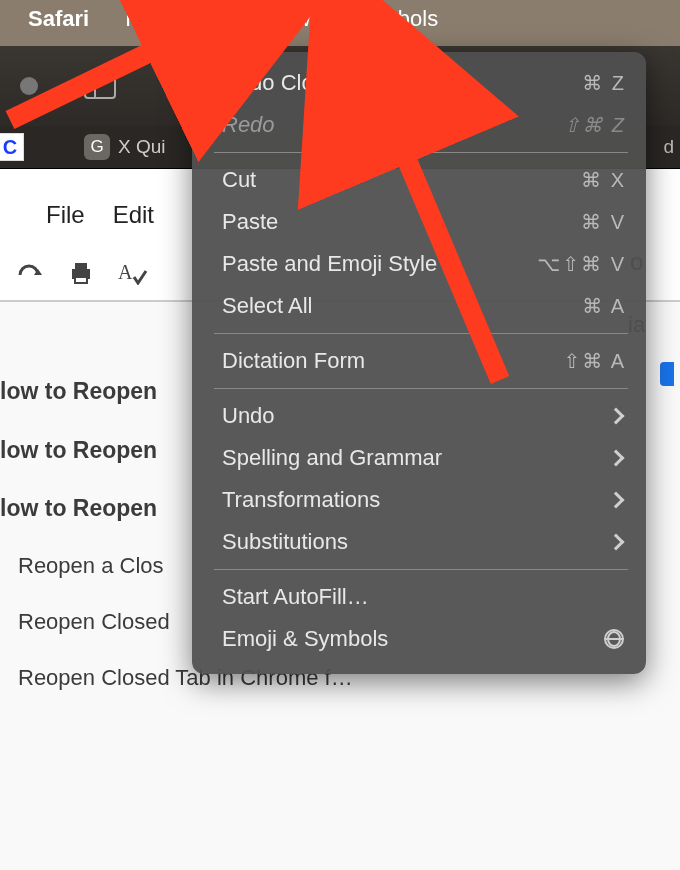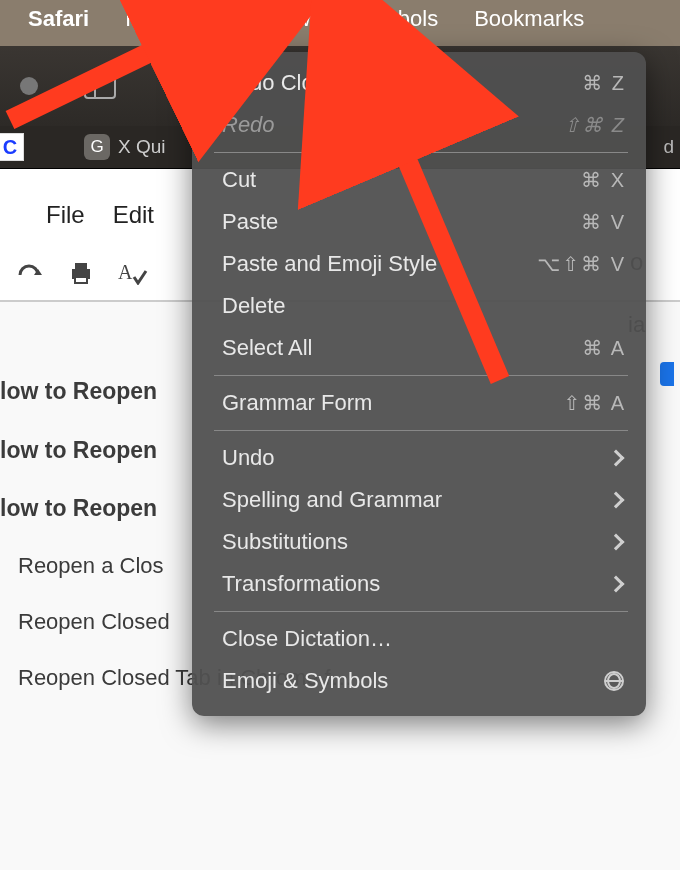--- a/index.html
+++ b/index.html
@@ -131,21 +131,20 @@
 </style>
 </head>
 <body>
 
 <div class="menubar">
   <div class="item app">Safari</div>
   <div class="item">File</div>
   <div class="item active">Edit</div>
   <div class="item">View</div>
   <div class="item">Symbols</div>
-  <div class="item">Bookmarks</div>
 </div>
 
 <div class="browsertoolbar">
   <div class="traffic-dot"></div>
   <div class="sidebar-toggle"></div>
 </div>
 
 <div class="tabstrip">
   <div class="tab-c">C</div>
   <div class="tab2">
@@ -213,54 +212,51 @@
     </div>
   <div class="mrow">
       <div class="label">Paste</div>
       <div class="shortcut">⌘ V</div>
     </div>
   <div class="mrow">
       <div class="label">Paste and Emoji Style</div>
       <div class="shortcut">⌥⇧⌘ V</div>
     </div>
   <div class="mrow">
-      <div class="label">Delete</div>
-    </div>
-  <div class="mrow">
       <div class="label">Select All</div>
       <div class="shortcut">⌘ A</div>
     </div>
   <div class="msep"></div>
 
   <div class="mrow">
-      <div class="label">Grammar Form</div>
+      <div class="label">Dictation Form</div>
       <div class="shortcut">⇧⌘ A</div>
     </div>
   <div class="msep"></div>
 
   <div class="mrow">
       <div class="label">Undo</div>
       <div class="chev"></div>
     </div>
   <div class="mrow">
       <div class="label">Spelling and Grammar</div>
       <div class="chev"></div>
     </div>
   <div class="mrow">
+      <div class="label">Transformations</div>
+      <div class="chev"></div>
+    </div>
+  <div class="mrow">
       <div class="label">Substitutions</div>
       <div class="chev"></div>
     </div>
-  <div class="mrow">
-      <div class="label">Transformations</div>
-      <div class="chev"></div>
-    </div>
-  <div class="msep"></div>
-
-  <div class="mrow">
-      <div class="label">Close Dictation…</div>
+  <div class="msep"></div>
+
+  <div class="mrow">
+      <div class="label">Start AutoFill…</div>
     </div>
   <div class="mrow">
       <div class="label">Emoji &amp; Symbols</div>
       <div class="globe"></div>
     </div>
 </div>
 
 <div class="arrow" style="left:0; top:0;">
   <svg width="680" height="870">
     <defs>

